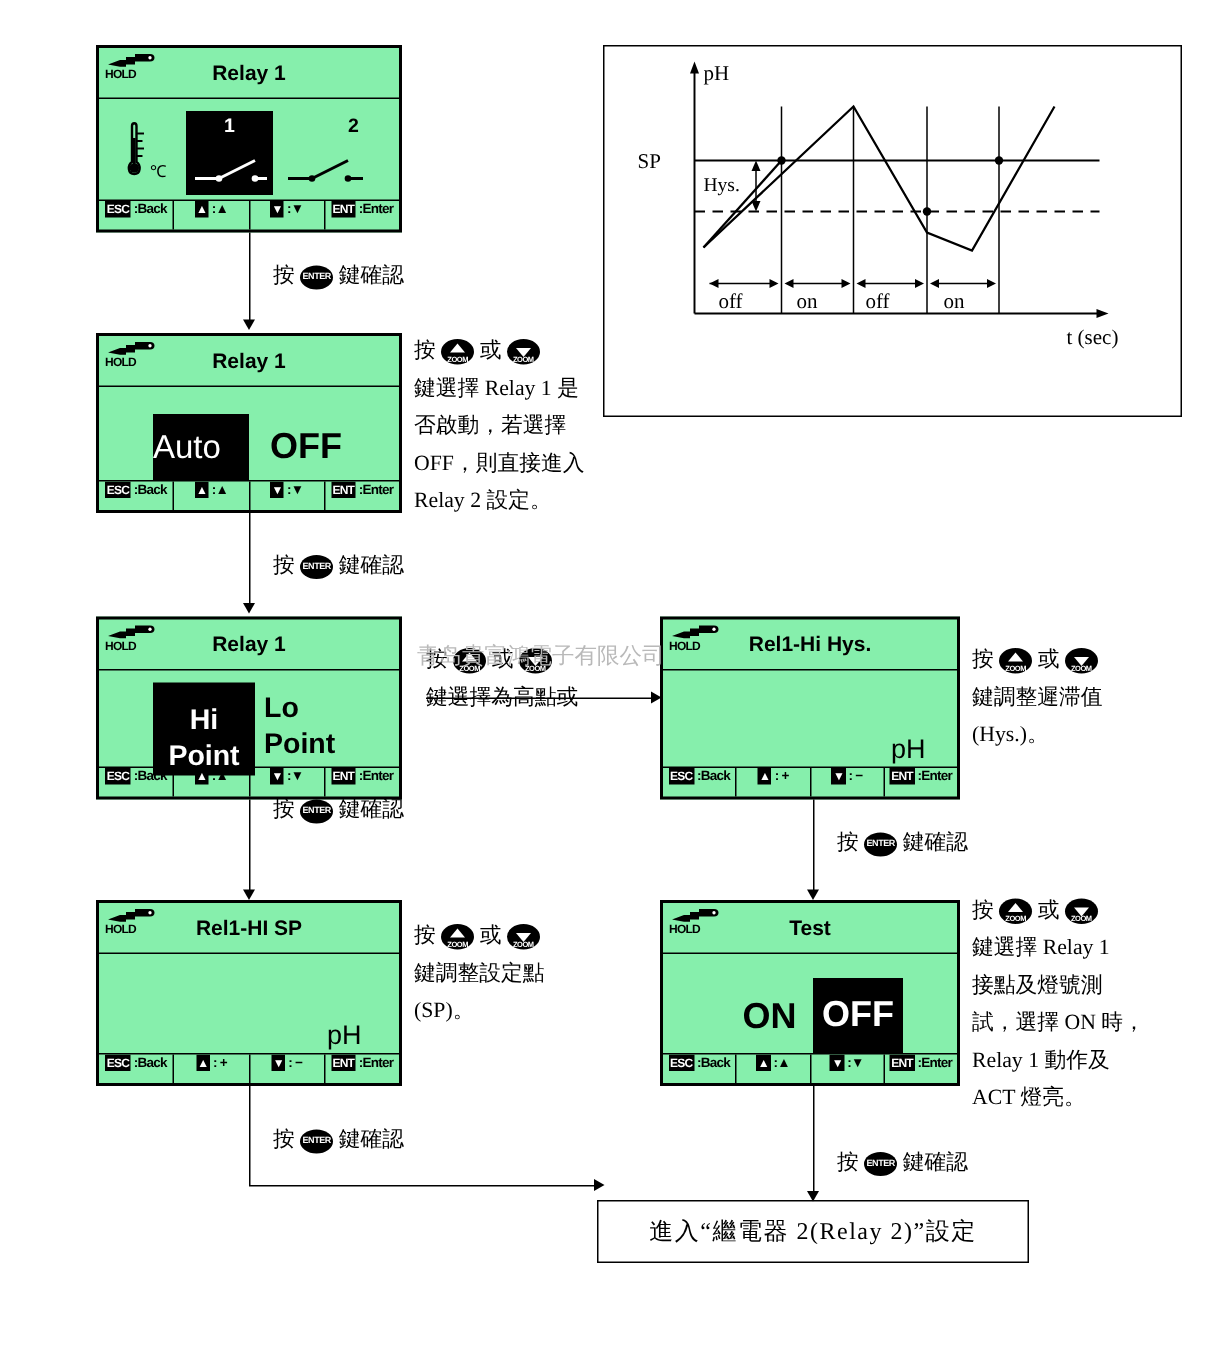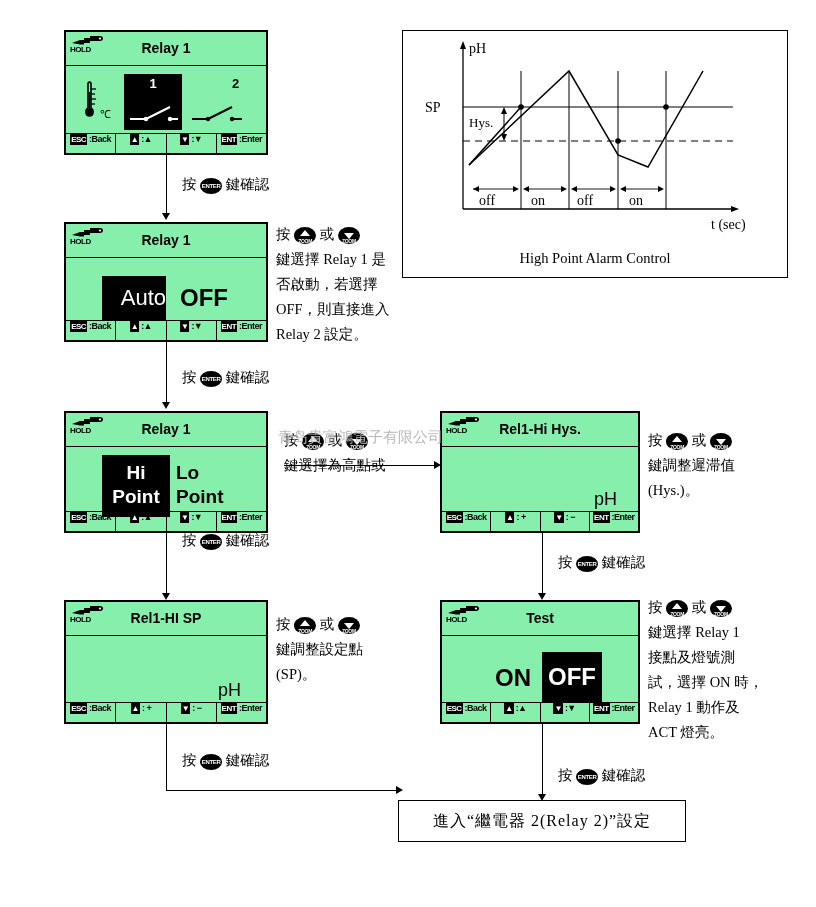--- a/index.html
+++ b/index.html
@@ -320,21 +320,21 @@
         <svg width="34" height="11" viewBox="0 0 34 11">
           <path d="M2 8 L10 5 L14 5 L14 3 L20 3 L20 1 L30 1 C32 1 33 2 33 3.5 C33 5 32 6 30 6 L20 6 L20 8 L14 8 L14 9.5 L10 9.5 Z" fill="#000"></path>
           <circle cx="30" cy="3.5" r="1.1" fill="#fff"></circle>
         </svg>
       </span>
       <span class="hold-text">HOLD</span>
     </div>
     <div class="lcd-title">Relay 1</div>
   </div>
   <div class="lcd-body" style="height:83px; position:relative;">
-    <div class="abs inv" style="left:36px; top:18px; width:64px; height:44px; display:flex; align-items:center; justify-content:flex-end;">
+    <div class="abs inv" style="left:36px; top:18px; width:64px; height:44px; display:flex; align-items:center; justify-content:flex-start;">
       <span style="font-family:'Liberation Sans',sans-serif; font-size:22px;">Auto</span>
     </div>
     <div class="abs" style="left:106px; top:18px; width:64px; height:44px; display:flex; align-items:center; justify-content:center;">
       <span style="font-family:'Liberation Sans',sans-serif; font-size:24px; font-weight:bold;">OFF</span>
     </div>
   </div>
   <div class="lcd-bottom">
     <div class="softkey">
         <span class="sk-badge">ESC</span>
         <span class="sk-txt">:Back</span>
@@ -382,21 +382,21 @@
         <svg width="34" height="11" viewBox="0 0 34 11">
           <path d="M2 8 L10 5 L14 5 L14 3 L20 3 L20 1 L30 1 C32 1 33 2 33 3.5 C33 5 32 6 30 6 L20 6 L20 8 L14 8 L14 9.5 L10 9.5 Z" fill="#000"></path>
           <circle cx="30" cy="3.5" r="1.1" fill="#fff"></circle>
         </svg>
       </span>
       <span class="hold-text">HOLD</span>
     </div>
     <div class="lcd-title">Relay 1</div>
   </div>
   <div class="lcd-body" style="height:85px; position:relative;">
-    <div class="abs inv" style="left:36px; top:8px; width:68px; height:62px; padding-top:6px; box-sizing:border-box;">
+    <div class="abs inv" style="left:36px; top:8px; width:68px; height:62px; padding-top:14px; box-sizing:border-box;">
       <div style="text-align:center; font-family:'Liberation Sans',sans-serif; font-size:19px; font-weight:bold; line-height:24px;">Hi</div>
       <div style="text-align:center; font-family:'Liberation Sans',sans-serif; font-size:19px; font-weight:bold; line-height:24px;">Point</div>
     </div>
     <div class="abs" style="left:110px; top:8px; width:74px; height:62px; padding-top:6px; box-sizing:border-box;">
       <div style="text-align:left; font-family:'Liberation Sans',sans-serif; font-size:19px; font-weight:bold; line-height:24px;">Lo</div>
       <div style="text-align:left; font-family:'Liberation Sans',sans-serif; font-size:19px; font-weight:bold; line-height:24px;">Point</div>
     </div>
   </div>
   <div class="lcd-bottom">
     <div class="softkey">
@@ -660,16 +660,15 @@
     <polygon points="213,158 207,155 207,161" fill="#000"></polygon>
     <line x1="219" y1="158" x2="259" y2="158" stroke="#000" stroke-width="0.9"></line>
     <polygon points="217,158 223,155 223,161" fill="#000"></polygon>
     <polygon points="261,158 255,155 255,161" fill="#000"></polygon>
 
     <text x="76" y="174" font-family="Liberation Serif, serif" font-size="14">off</text>
     <text x="128" y="174" font-family="Liberation Serif, serif" font-size="14">on</text>
     <text x="174" y="174" font-family="Liberation Serif, serif" font-size="14">off</text>
     <text x="226" y="174" font-family="Liberation Serif, serif" font-size="14">on</text>
   </svg>
-  <div class="chart-caption">High Point Alarm Control</div>
 </div>
 
 <div class="watermark" style="left:278px; top:428px;">青岛貴富鴻電子有限公司</div>
 
 </body></html>

